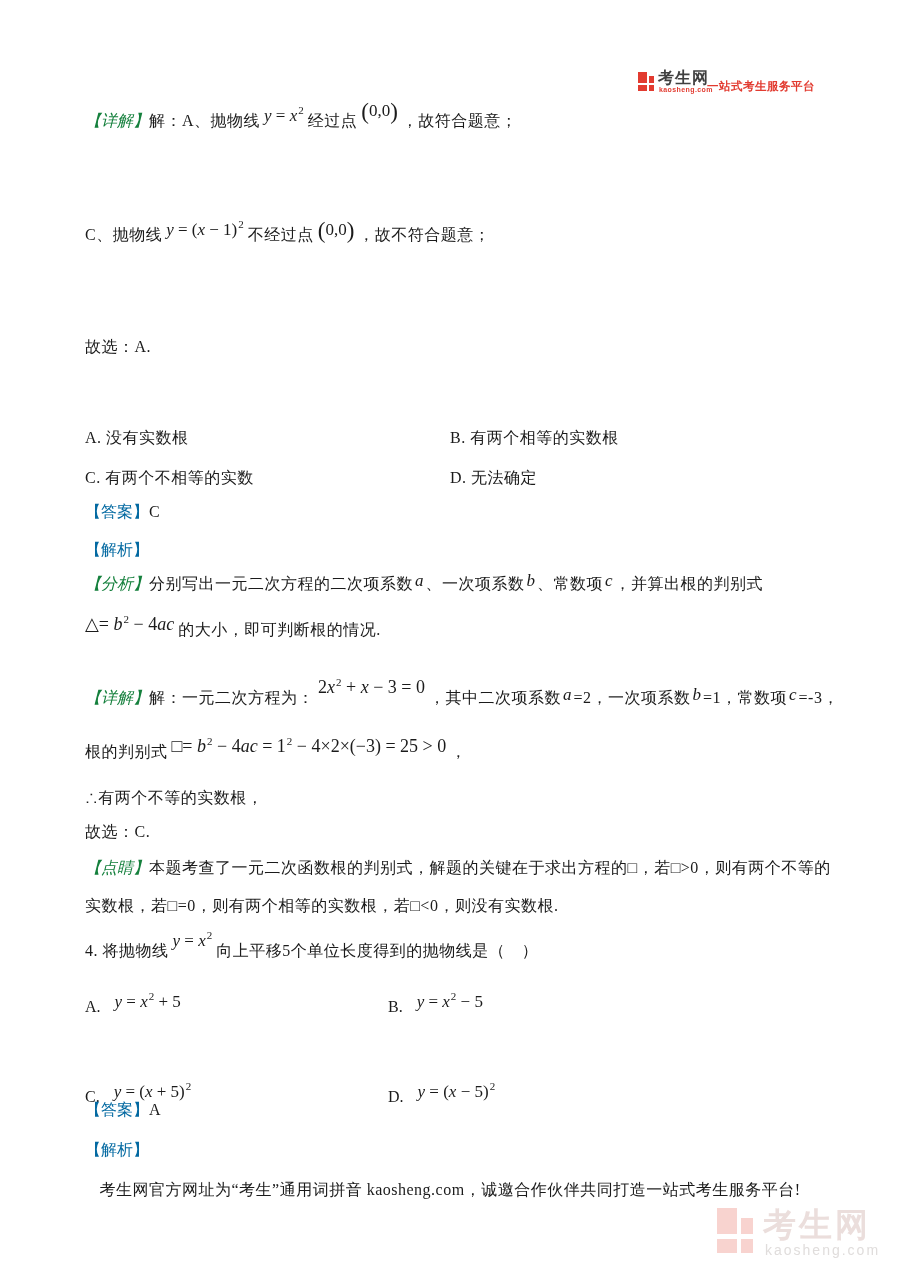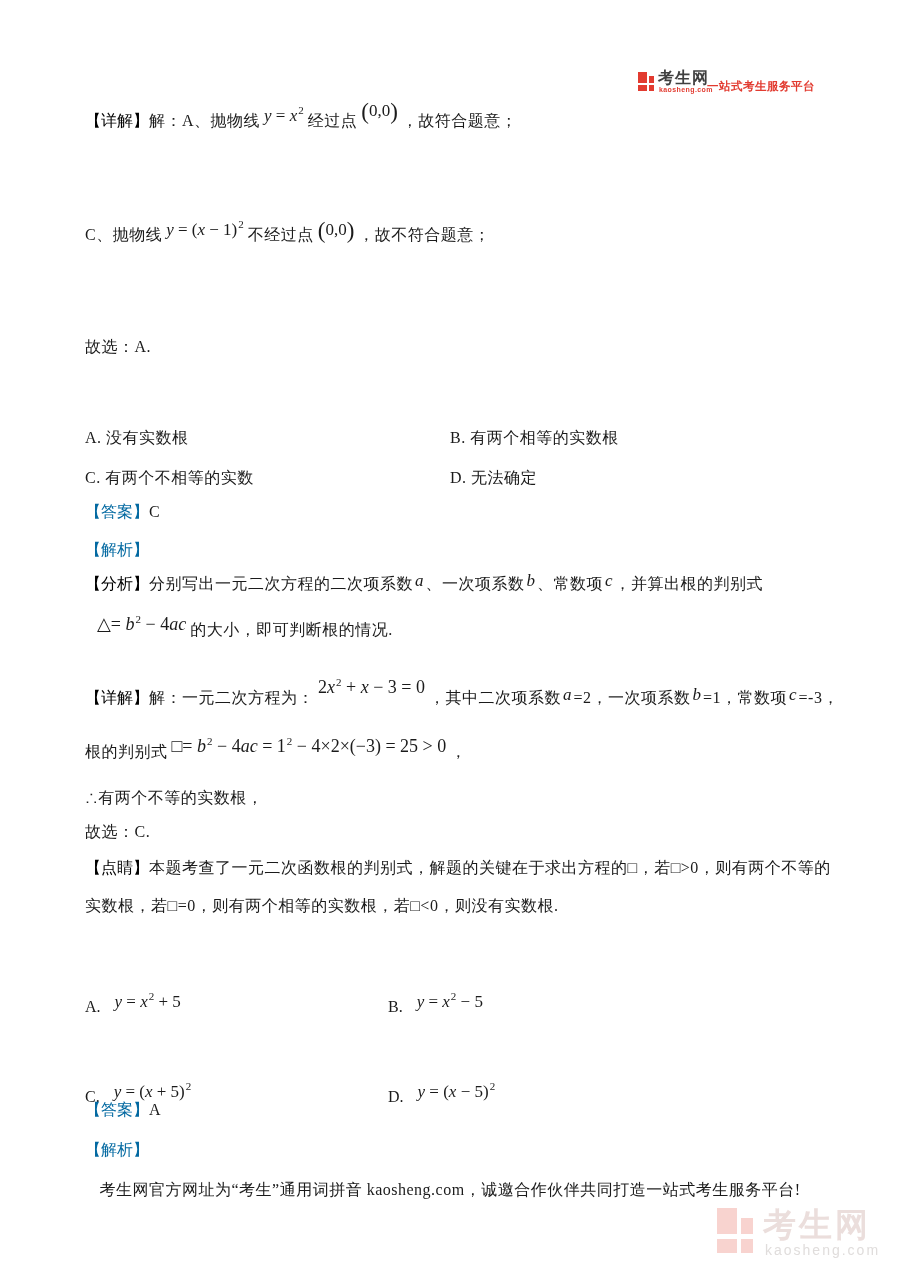--- a/index.html
+++ b/index.html
@@ -1,19 +1,19 @@
 <!DOCTYPE html>
 <html><head>
 <meta charset="utf-8">
 <style>
   html,body{margin:0;padding:0;background:#fff;}
   #page{position:relative;width:900px;height:1273px;background:#ffffff;overflow:hidden;
         font-family:"Liberation Serif","DejaVu Serif",serif;color:#1b1b1b;font-size:16px;}
   .line{position:absolute;left:85px;white-space:nowrap;line-height:1.25;}
-  .lbl{color:#000000;}
+  .lbl{color:#15803d;font-style:italic;}
   .blue{color:#0369a1;}
   .cn{letter-spacing:0.5px;}
   .math{margin:0 4px;white-space:nowrap;font-size:17px;}
   .math.lg{font-size:18px;}
   .math .mi{font-style:italic;}
   .math .mu{font-style:normal;}
   .math sup{font-size:11px;line-height:0;margin-left:1px;}
   .r1{position:relative;top:-5px;display:inline-block;}
   .r2{position:relative;top:-10px;display:inline-block;}
   .rv{position:relative;top:-3px;display:inline-block;font-style:italic;margin:0 2px;}
@@ -95,21 +95,21 @@
 
   <div class="line" style="top:540px">
     <span class="blue">【解析】</span>
   </div>
 
   <div class="line" style="top:573px">
     <span class="lbl">【分析】</span><span class="cn">分别写出一元二次方程的二次项系数</span><span class="math rv"><span class="mi">a</span></span><span class="cn">、一次项系数</span><span class="math rv"><span class="mi">b</span></span><span class="cn">、常数项</span><span class="math rv"><span class="mi">c</span></span><span class="cn">，并算出根的判别式</span>
   </div>
 
   <div class="line" style="top:618px">
-    <span class="math lg r1" style="margin-left:12px"><span class="mu">△= </span><span class="mi">b</span><sup class="mu">2</sup><span class="mu"> − 4</span><span class="mi">ac</span></span><span class="cn">的大小，即可判断根的情况.</span>
+    <span class="math lg r1" style="margin-left:0"><span class="mu">△= </span><span class="mi">b</span><sup class="mu">2</sup><span class="mu"> − 4</span><span class="mi">ac</span></span><span class="cn">的大小，即可判断根的情况.</span>
   </div>
 
   <div class="line" style="top:686px">
     <span class="lbl">【详解】</span><span class="cn">解：一元二次方程为：</span><span class="math lg r2"><span class="mu">2</span><span class="mi">x</span><sup class="mu">2</sup><span class="mu"> + </span><span class="mi">x</span><span class="mu"> − 3 = 0</span></span><span class="cn">，其中二次项系数</span><span class="math rv"><span class="mi">a</span></span><span class="cn">=2，一次项系数</span><span class="math rv"><span class="mi">b</span></span><span class="cn">=1，常数项</span><span class="math rv"><span class="mi">c</span></span><span class="cn">=-3，</span>
   </div>
 
   <div class="line" style="top:740px">
     <span class="cn">根的判别式</span><span class="math lg r1"><span class="mu">□= </span><span class="mi">b</span><sup class="mu">2</sup><span class="mu"> − 4</span><span class="mi">ac</span><span class="mu"> = 1</span><sup class="mu">2</sup><span class="mu"> − 4×2×(−3) = 25 &gt; 0</span></span><span class="cn">，</span>
   </div>
 
@@ -121,20 +121,23 @@
     <span class="cn">故选：C.</span>
   </div>
 
   <div class="line" style="top:858px">
     <span class="lbl">【点睛】</span><span class="cn">本题考查了一元二次函数根的判别式，解题的关键在于求出方程的□，若□&gt;0，则有两个不等的</span>
   </div>
   <div class="line" style="top:896px">
     <span class="cn">实数根，若□=0，则有两个相等的实数根，若□&lt;0，则没有实数根.</span>
   </div>
 
+  <div class="line" style="top:940px">
+    <span class="cn">4. 将抛物线</span><span class="math r2"><span class="mi">y</span><span class="mu"> = </span><span class="mi">x</span><sup class="mu">2</sup></span><span class="cn">向上平移5个单位长度得到的抛物线是（　）</span>
+  </div>
 
   <div class="line" style="top:996px">
     <span><span class="optletter">A.</span><span class="math r1"><span class="mi">y</span><span class="mu"> = </span><span class="mi">x</span><sup class="mu">2</sup><span class="mu"> + 5</span></span></span>
     <span class="col2" style="left:303px"><span class="optletter">B.</span><span class="math r1"><span class="mi">y</span><span class="mu"> = </span><span class="mi">x</span><sup class="mu">2</sup><span class="mu"> − 5</span></span></span>
   </div>
   <div class="line" style="top:1086px">
     <span><span class="optletter">C.</span><span class="math r1"><span class="mi">y</span><span class="mu"> = (</span><span class="mi">x</span><span class="mu"> + 5)</span><sup class="mu">2</sup></span></span>
     <span class="col2" style="left:303px"><span class="optletter">D.</span><span class="math r1"><span class="mi">y</span><span class="mu"> = (</span><span class="mi">x</span><span class="mu"> − 5)</span><sup class="mu">2</sup></span></span>
   </div>
 

